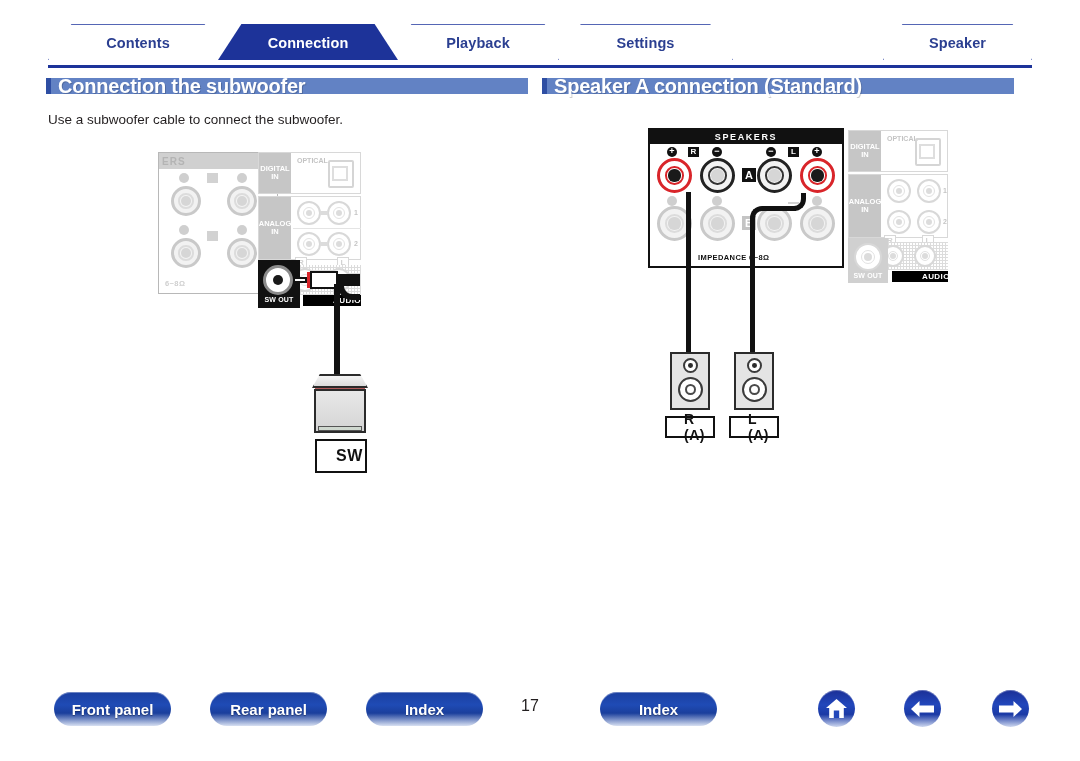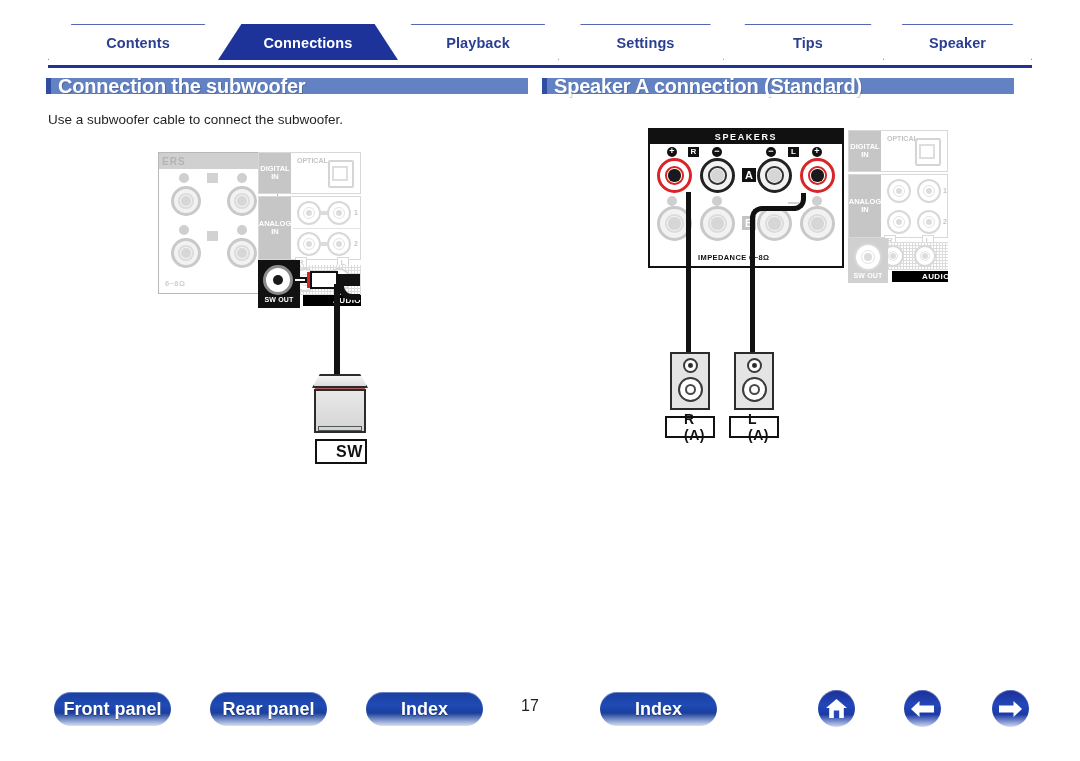--- a/index.html
+++ b/index.html
@@ -163,21 +163,21 @@
   
   .plug-body { position:absolute; background:#fff; border:2px solid #111; }
   .plug-tip  { position:absolute; background:#fff; border:2px solid #111; }
   .plug-red  { position:absolute; background:#d9252a; }
   .plug-tail { position:absolute; background:#111; }
 
   
   .pillbtn {
     position:absolute; height:34px; border-radius:17px;
     background: linear-gradient(180deg,#1b3fa0 0%, #1f4bb5 38%, #1a3f9c 62%, #d8e0f2 100%);
-    color:#ffffff; font-size:18px; font-weight:bold;
+    color:#ffffff; font-size:15px; font-weight:bold;
     display:flex; align-items:center; justify-content:center;
     text-shadow: 0 1px 1px rgba(0,0,0,.35);
     box-shadow: inset 0 1px 0 rgba(255,255,255,.35);
   }
   .pagenum { position:absolute; font-size:16px; color:#231f20; }
   .circbtn {
     position:absolute; width:37px; height:37px; border-radius:50%;
     background: linear-gradient(180deg,#1b2f96 0%, #2247bb 40%, #1b3aa5 66%, #cfd9f0 100%);
     display:flex; align-items:center; justify-content:center;
     box-shadow: inset 0 1px 0 rgba(255,255,255,.3);
@@ -186,30 +186,27 @@
 </head>
 <body>
 
 <div class="page">
 
   <div class="tabbar">
     <div class="tab" id="tab0" style="left:0px;   width:180px;">
         <span>Contents</span>
       </div>
     <div class="tab active" id="tab1" style="left:170px; width:180px;">
-        <span>Connections</span>
+        <span>Connection</span>
       </div>
     <div class="tab" id="tab2" style="left:340px; width:180px;">
         <span>Playback</span>
       </div>
     <div class="tab" id="tab3" style="left:510px; width:175px;">
         <span>Settings</span>
-      </div>
-    <div class="tab" id="tab4" style="left:675px; width:170px;">
-        <span>Tips</span>
       </div>
     <div class="tab" id="tab5" style="left:835px; width:149px;">
         <span>Speaker</span>
       </div>
     <div class="tabbar-rule"></div>
   </div>
 
   <div class="titlebar" id="title-left">
     <span>Connection the subwoofer</span>
   </div>
@@ -308,21 +305,21 @@
                 border-bottom-left-radius:14px; box-sizing:border-box;"></div>
   </div>
 
   <div style="position:absolute; left:310px; top:374px; width:60px; height:90px;">
     <div class="sub-top" style="left:2px; top:0px; width:56px; height:14px; border-radius:3px 3px 0 0;
                 background:linear-gradient(180deg,#f4f4f4,#dcdcdc);
                 clip-path: polygon(14% 0%, 86% 0%, 100% 100%, 0% 100%);"></div>
     <div style="position:absolute;left:5px;top:14px;width:50px;height:2px;background:#b05a5a;"></div>
     <div class="sub-body" style="left:4px; top:15px; width:52px; height:44px; background:linear-gradient(180deg,#e8e8e8,#d4d4d4);"></div>
     <div class="sub-foot" style="left:8px; top:52px; width:44px; height:5px; background:#cfd8cf;"></div>
-    <div class="namebox" style="left:5px; top:65px; width:52px; height:25px;">SW</div>
+    <div class="namebox" style="left:5px; top:65px; width:52px; height:34px;">SW</div>
   </div>
 
   <div class="panel-wrap" style="left:648px; top:128px; width:350px; height:180px;">
 
     <div class="sp-block" style="left:0px; top:0px; width:196px; height:140px; border-color:#111; border-width:2px;">
       <div class="sp-header">SPEAKERS</div>
 
       <div class="sign" style="left:17px; top:17px;">+</div>
       <div class="chip" style="left:38px; top:17px; width:11px;">R</div>
       <div class="sign" style="left:62px; top:17px;">−</div>

